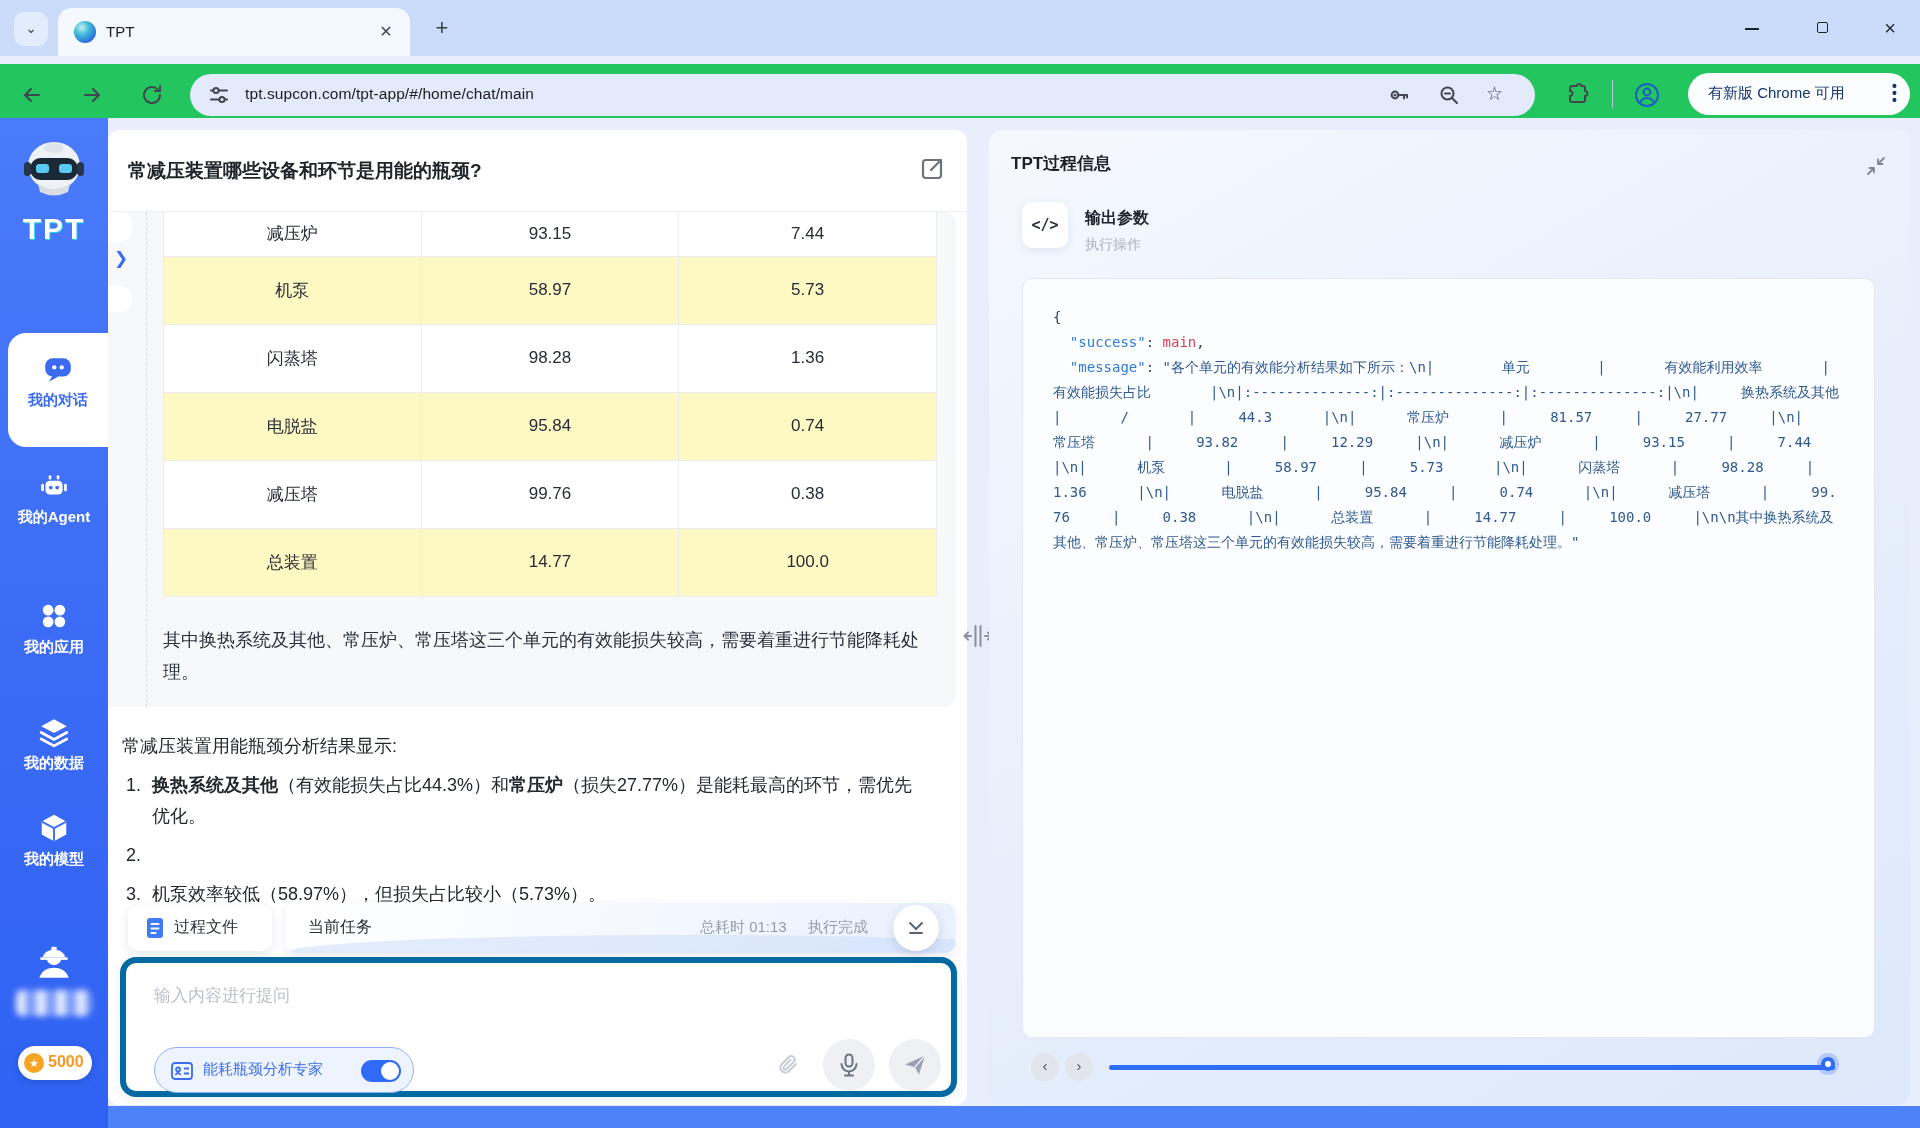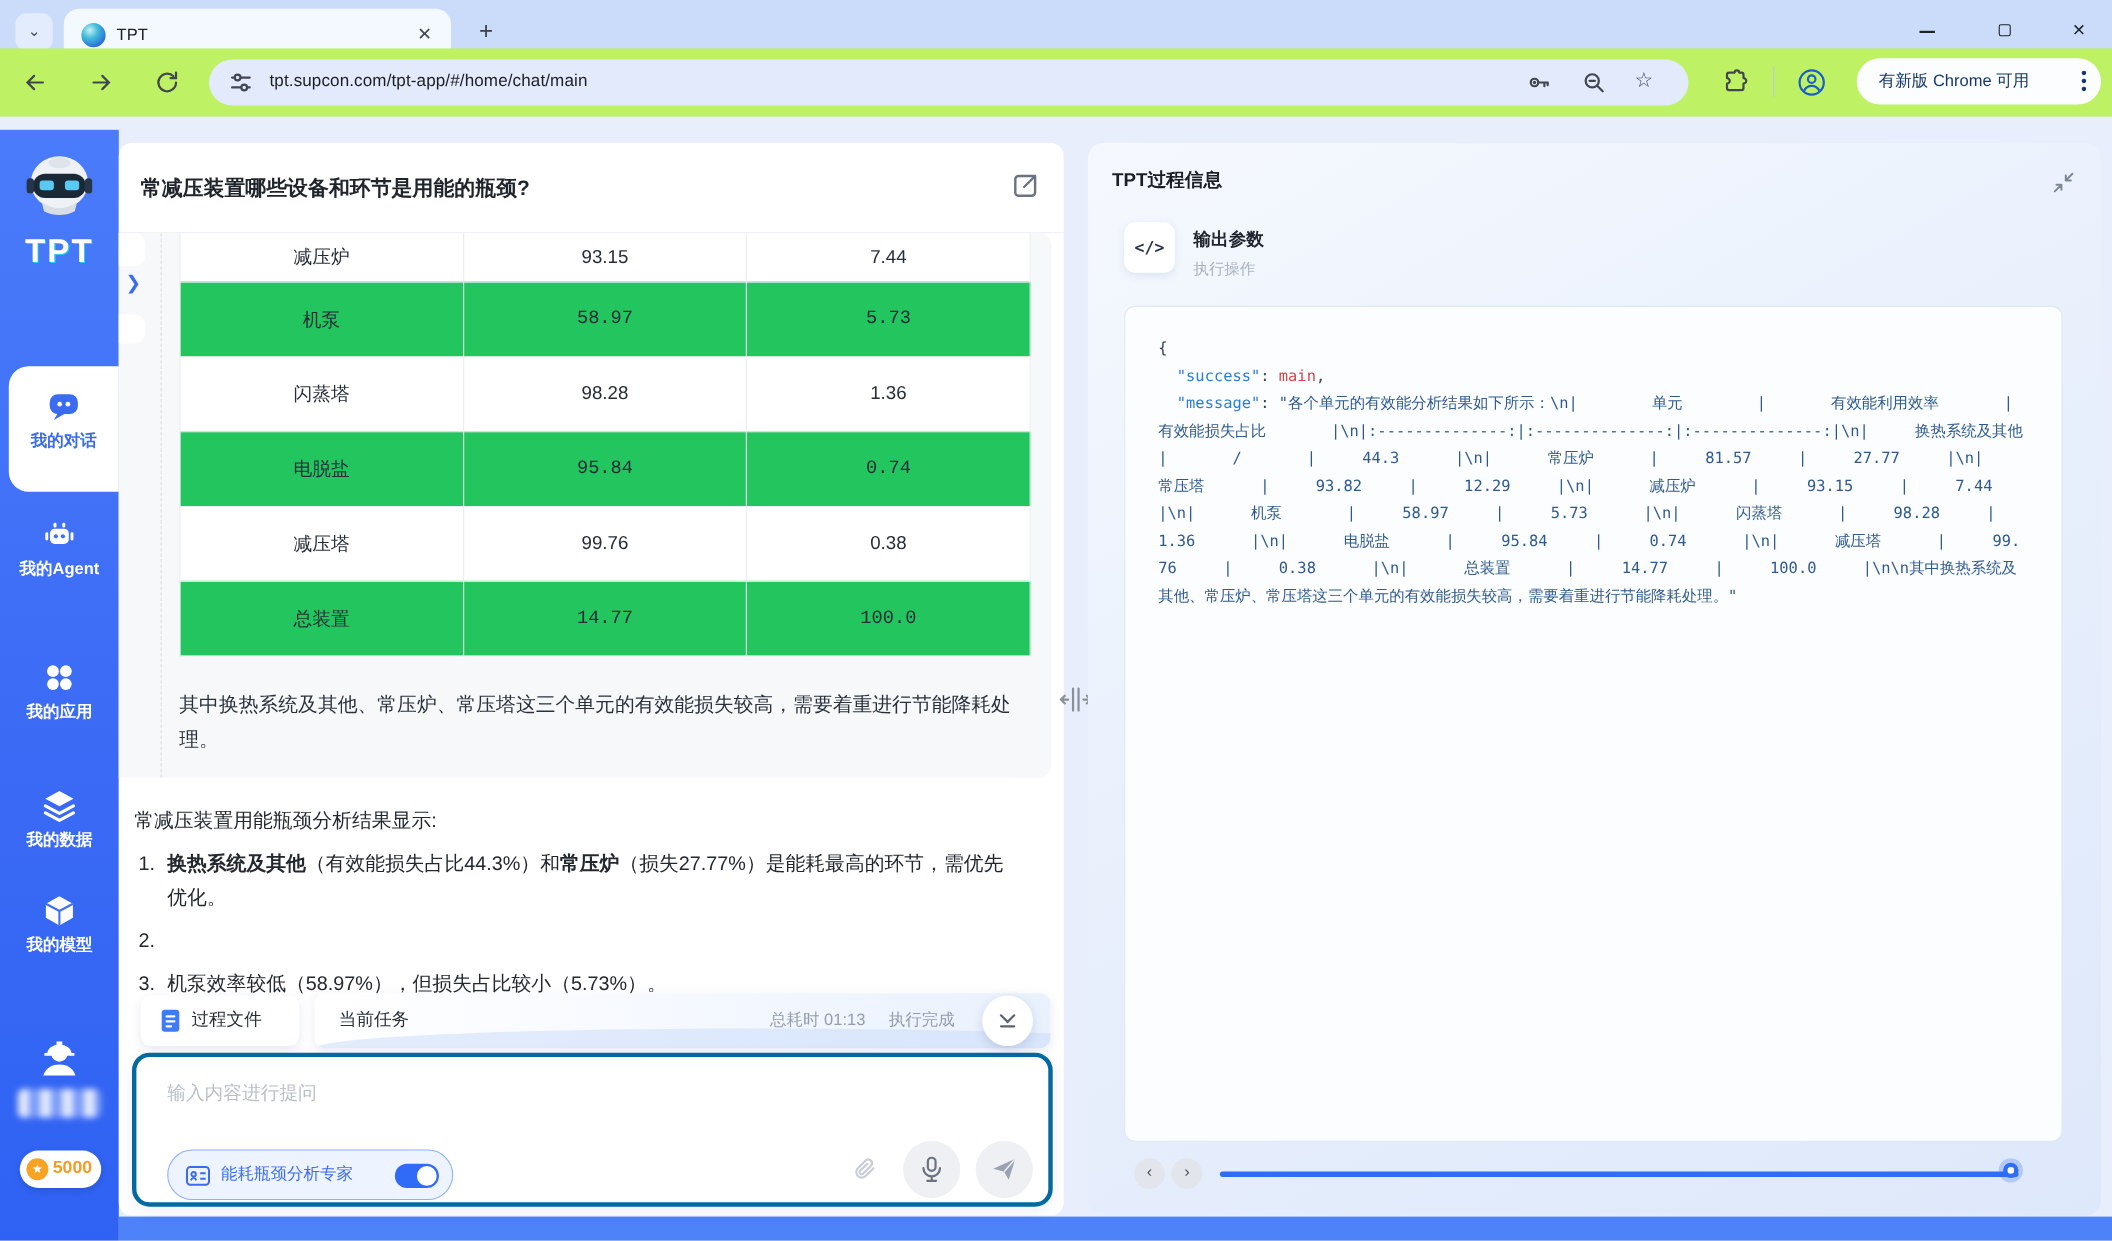--- a/index.html
+++ b/index.html
@@ -17,21 +17,21 @@
   #tab-title { left:48px; top:15px; font-size:15px; color:#1d2127; }
   #tab-close { left:318px; top:14px; width:20px; height:20px; color:#43474e; font-size:16px; line-height:20px; text-align:center; }
   #newtab { left:430px; top:16px; width:24px; height:24px; color:#3c4043; font-size:22px; line-height:24px; text-align:center; }
   .winbtn { top:18px; width:20px; height:20px; color:#1f2328; text-align:center; }
   #win-min { left:1742px; } #win-restore { left:1812px; } #win-close { left:1880px; }
   #min-glyph { display:block; margin:10px auto 0; width:14px; height:0; border-top:2px solid #1f2328; }
   #restore-glyph { position:relative; display:block; margin:4px auto 0; width:11px; height:11px; border:1.7px solid #1f2328; border-radius:2px; background:#cbdcfa; }
   #restore-glyph::before { content:""; position:absolute; left:2px; top:-5px; width:11px; height:11px; border:1.7px solid #1f2328; border-radius:2px; z-index:-1; }
   #win-close span { font-size:20px; line-height:20px; }
 
-  #toolbar { left:0; top:44px; width:1920px; height:62px; background:#bef264; }
+  #toolbar { left:0; top:64px; width:1920px; height:62px; background:#22c55e; }
   .navicon { top:19px; width:24px; height:24px; }
   #omnibox { left:190px; top:10px; width:1345px; height:42px; border-radius:21px; background:#e2eafc; }
   #url-text { left:55px; top:11px; font-size:15.5px; color:#1c1e21; letter-spacing:.1px; }
   #update-pill { left:1688px; top:9px; width:222px; height:42px; border-radius:21px; background:#fcfdff; }
   #update-pill span { position:absolute; left:20px; top:11px; font-size:15px; color:#14366b; }
   #update-dots { position:absolute; right:14px; top:10px; width:4px; color:#14366b; font-size:14px; line-height:7px; font-weight:bold; }
 
   
   #shell { left:0; top:118px; width:1920px; height:1010px; background:#e8eefb; }
   #bottom-band { left:108px; bottom:0; width:1812px; height:22px; background:#4e82f8; }
@@ -57,40 +57,40 @@
 
   #graycard { left:0; top:82px; width:848px; height:495px; background:#f7f8fa; border-radius:0 12px 12px 0; }
   #gutter-dash { left:38px; top:0; width:0; height:495px; border-left:1px dashed #d8dce4; }
   .notch { left:0; width:24px; background:#fff; border-radius:0 10px 10px 0; }
   #notch1 { top:0; height:30px; } #notch2 { top:74px; height:26px; }
   #gutter-chevron { left:6px; top:36px; width:18px; height:22px; color:#3a6bf0; font-size:17px; font-weight:bold; }
 
   #result-table { left:55px; top:0; width:774px; border-collapse:collapse; table-layout:fixed; background:#fff; }
   #result-table td { border:1px solid #e9ecf1; text-align:center; font-size:17px; color:#262d38; height:68px; }
   #result-table tr.cut td { height:44px; border-top:none; }
-  #result-table tr.stripe td { background:#22c55e;font-family:Liberation Mono, monospace; }
+  #result-table tr.stripe td { background:#fef9c3; }
   #table-summary { left:55px; top:412px; width:782px; font-size:18px; line-height:32px; color:#2a313c; }
 
   #analysis-intro { left:14px; top:604px; font-size:18px; color:#23282f; }
   #findings { left:18px; top:640px; width:800px; font-size:18px; line-height:31px; color:#23282f; }
   .finding { margin-bottom:8px; display:flex; }
   .fnum { flex:0 0 26px; }
   .fbody b { font-weight:bold; }
 
   #proc-btn { left:20px; top:775px; width:144px; height:46px; background:#fff; border-radius:10px; box-shadow:0 3px 10px rgba(60,80,140,.12); }
   #proc-btn span { position:absolute; left:46px; top:12px; font-size:16px; color:#2a3038; }
   #task-bar { left:178px; top:773px; width:669px; height:50px; border-radius:10px;
     background:linear-gradient(100deg,#ffffff 0%,#f6f9ff 45%,#e9f1fd 100%); box-shadow:0 3px 10px rgba(60,80,140,.10); overflow:hidden;text-align:right; }
   #task-bar::after { content:""; position:absolute; left:0; bottom:-18px; width:120%; height:36px; border-radius:50%; background:rgba(196,216,248,.45); }
   #task-label { position:absolute; left:22px; top:14px; font-size:16px; color:#2a3038; }
   #task-time { position:absolute; left:414px; top:15px; font-size:15px; color:#959dac; }
   #task-status { position:absolute; left:522px; top:15px; font-size:15px; color:#959dac; }
   #task-collapse { left:785px; top:775px; width:46px; height:46px; border-radius:50%; background:#fff; box-shadow:0 3px 10px rgba(60,80,140,.18); z-index:3; }
 
-  #input-card { left:12px; top:827px; width:837px; height:140px; background:#fff; border:4px solid #0369a1; border-radius:16px; box-shadow:0 4px 14px rgba(60,80,140,.08); }
+  #input-card { left:12px; top:827px; width:837px; height:140px; background:#fff; border:6px solid #0369a1; border-radius:16px; box-shadow:0 4px 14px rgba(60,80,140,.08); }
   #chat-input { position:absolute; left:28px; top:18px; width:500px; height:30px; border:none; outline:none; font-size:17px; color:#30353d; background:transparent; }
   #chat-input::placeholder { color:#b9bfca; }
   #agent-pill { position:absolute; left:28px; top:84px; width:260px; height:46px; border:1px solid #8fb0f7; background:#eef4ff; border-radius:24px; }
   #agent-pill span { position:absolute; left:48px; top:12px; font-size:15px; color:#3a6bf0; }
   #agent-toggle { position:absolute; right:12px; top:12px; width:40px; height:22px; border-radius:11px; background:#2f6bf6; }
   #agent-toggle::after { content:""; position:absolute; right:2px; top:2px; width:18px; height:18px; border-radius:50%; background:#fff; }
   .round-btn { top:76px; width:52px; height:52px; border-radius:50%; background:#eef0f4; }
   #mic-btn { left:697px; } #send-btn { left:763px; }
   #clip-icon { left:650px; top:90px; width:24px; height:24px; }
 

